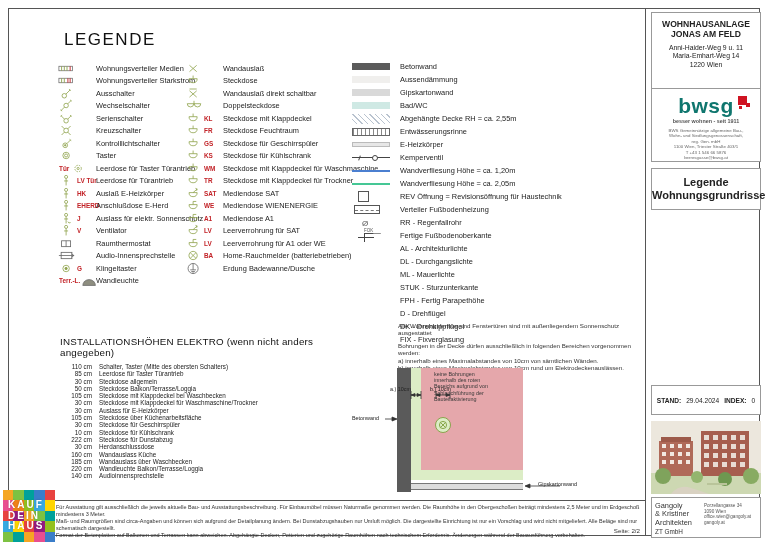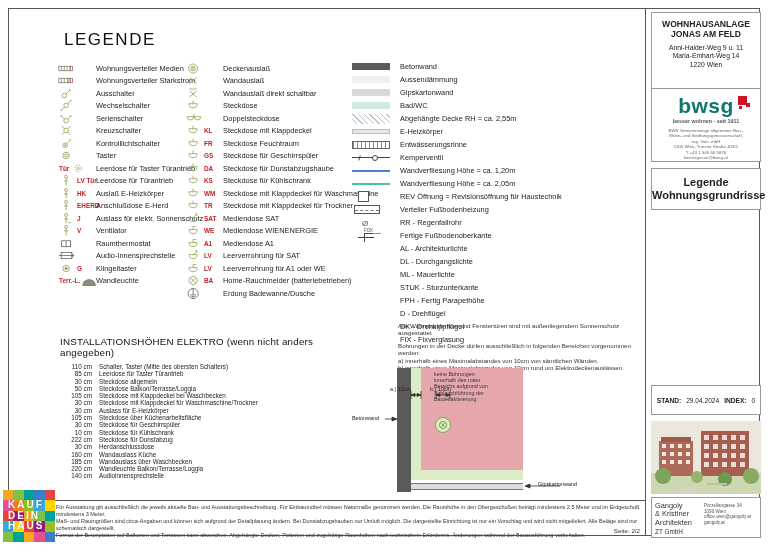--- a/index.html
+++ b/index.html
@@ -402,135 +402,117 @@
             <use href="#lamp"></use>
           </svg>
 
         </span>
         <span class="llabel">Wandleuchte</span>
       </div>
     </div>
 
   <div class="lcol" style="left:185px;width:168px">
 
-      <div class="lrow">
-        <span class="lsym">
-          <svg class="sym" viewBox="0 0 20 14">
-            <use href="#ceil"></use>
-          </svg>
-
-        </span>
-        <span class="llabel">Deckenauslaß</span>
-      </div>
 
       <div class="lrow">
         <span class="lsym">
           <svg class="sym" viewBox="0 0 20 14">
             <use href="#wallx"></use>
           </svg>
 
         </span>
         <span class="llabel">Wandauslaß</span>
       </div>
 
       <div class="lrow">
         <span class="lsym">
           <svg class="sym" viewBox="0 0 20 14">
+            <use href="#sock"></use>
+          </svg>
+
+        </span>
+        <span class="llabel">Steckdose</span>
+      </div>
+
+      <div class="lrow">
+        <span class="lsym">
+          <svg class="sym" viewBox="0 0 20 14">
             <use href="#wallx2"></use>
           </svg>
 
         </span>
         <span class="llabel">Wandauslaß direkt schaltbar</span>
       </div>
 
       <div class="lrow">
         <span class="lsym">
           <svg class="sym" viewBox="0 0 20 14">
+            <use href="#sock2"></use>
+          </svg>
+
+        </span>
+        <span class="llabel">Doppelsteckdose</span>
+      </div>
+
+      <div class="lrow">
+        <span class="lsym">
+          <svg class="sym" viewBox="0 0 20 14">
             <use href="#sock"></use>
           </svg>
-
-        </span>
-        <span class="llabel">Steckdose</span>
-      </div>
-
-      <div class="lrow">
-        <span class="lsym">
-          <svg class="sym" viewBox="0 0 20 14">
-            <use href="#sock2"></use>
-          </svg>
-
-        </span>
-        <span class="llabel">Doppelsteckdose</span>
+          <span class="tag">KL</span>
+        </span>
+        <span class="llabel">Steckdose mit Klappdeckel</span>
       </div>
 
       <div class="lrow">
         <span class="lsym">
           <svg class="sym" viewBox="0 0 20 14">
             <use href="#sock"></use>
           </svg>
-          <span class="tag">KL</span>
-        </span>
-        <span class="llabel">Steckdose mit Klappdeckel</span>
+          <span class="tag">FR</span>
+        </span>
+        <span class="llabel">Steckdose Feuchtraum</span>
       </div>
 
       <div class="lrow">
         <span class="lsym">
           <svg class="sym" viewBox="0 0 20 14">
             <use href="#sock"></use>
           </svg>
-          <span class="tag">FR</span>
-        </span>
-        <span class="llabel">Steckdose Feuchtraum</span>
-      </div>
+          <span class="tag">GS</span>
+        </span>
+        <span class="llabel">Steckdose für Geschirrspüler</span>
+      </div>
+
 
       <div class="lrow">
         <span class="lsym">
           <svg class="sym" viewBox="0 0 20 14">
             <use href="#sock"></use>
           </svg>
-          <span class="tag">GS</span>
-        </span>
-        <span class="llabel">Steckdose für Geschirrspüler</span>
+          <span class="tag">KS</span>
+        </span>
+        <span class="llabel">Steckdose für Kühlschrank</span>
       </div>
 
       <div class="lrow">
         <span class="lsym">
           <svg class="sym" viewBox="0 0 20 14">
             <use href="#sock"></use>
           </svg>
-          <span class="tag">DA</span>
-        </span>
-        <span class="llabel">Steckdose für Dunstabzugshaube</span>
+          <span class="tag">WM</span>
+        </span>
+        <span class="llabel">Steckdose mit Klappdeckel für Waschmaschine</span>
       </div>
 
       <div class="lrow">
         <span class="lsym">
           <svg class="sym" viewBox="0 0 20 14">
             <use href="#sock"></use>
           </svg>
-          <span class="tag">KS</span>
-        </span>
-        <span class="llabel">Steckdose für Kühlschrank</span>
-      </div>
-
-      <div class="lrow">
-        <span class="lsym">
-          <svg class="sym" viewBox="0 0 20 14">
-            <use href="#sock"></use>
-          </svg>
-          <span class="tag">WM</span>
-        </span>
-        <span class="llabel">Steckdose mit Klappdeckel für Waschmaschine</span>
-      </div>
-
-      <div class="lrow">
-        <span class="lsym">
-          <svg class="sym" viewBox="0 0 20 14">
-            <use href="#sock"></use>
-          </svg>
           <span class="tag">TR</span>
         </span>
         <span class="llabel">Steckdose mit Klappdeckel für Trockner</span>
       </div>
 
       <div class="lrow">
         <span class="lsym">
           <svg class="sym" viewBox="0 0 20 14">
             <use href="#med"></use>
           </svg>
@@ -632,30 +614,30 @@
 
       <div class="c3row">
         <span class="swcell">
           <span class="sw hatch"><span class="plus"></span></span>
         </span>
         <span class="llabel">Abgehängte Decke RH = ca. 2,55m</span>
       </div>
 
       <div class="c3row">
         <span class="swcell">
+          <span class="sw rinne"><span class="plus"></span></span>
+        </span>
+        <span class="llabel">Entwässerungsrinne</span>
+      </div>
+
+      <div class="c3row">
+        <span class="swcell">
           <span class="sw eheiz"><span class="plus"></span></span>
         </span>
         <span class="llabel">E-Heizkörper</span>
-      </div>
-
-      <div class="c3row">
-        <span class="swcell">
-          <span class="sw rinne"><span class="plus"></span></span>
-        </span>
-        <span class="llabel">Entwässerungsrinne</span>
       </div>
 
       <div class="c3row">
         <span class="swcell">
           <span class="sw kemper"><span class="plus"></span></span>
         </span>
         <span class="llabel">Kemperventil</span>
       </div>
 
       <div class="c3row">

